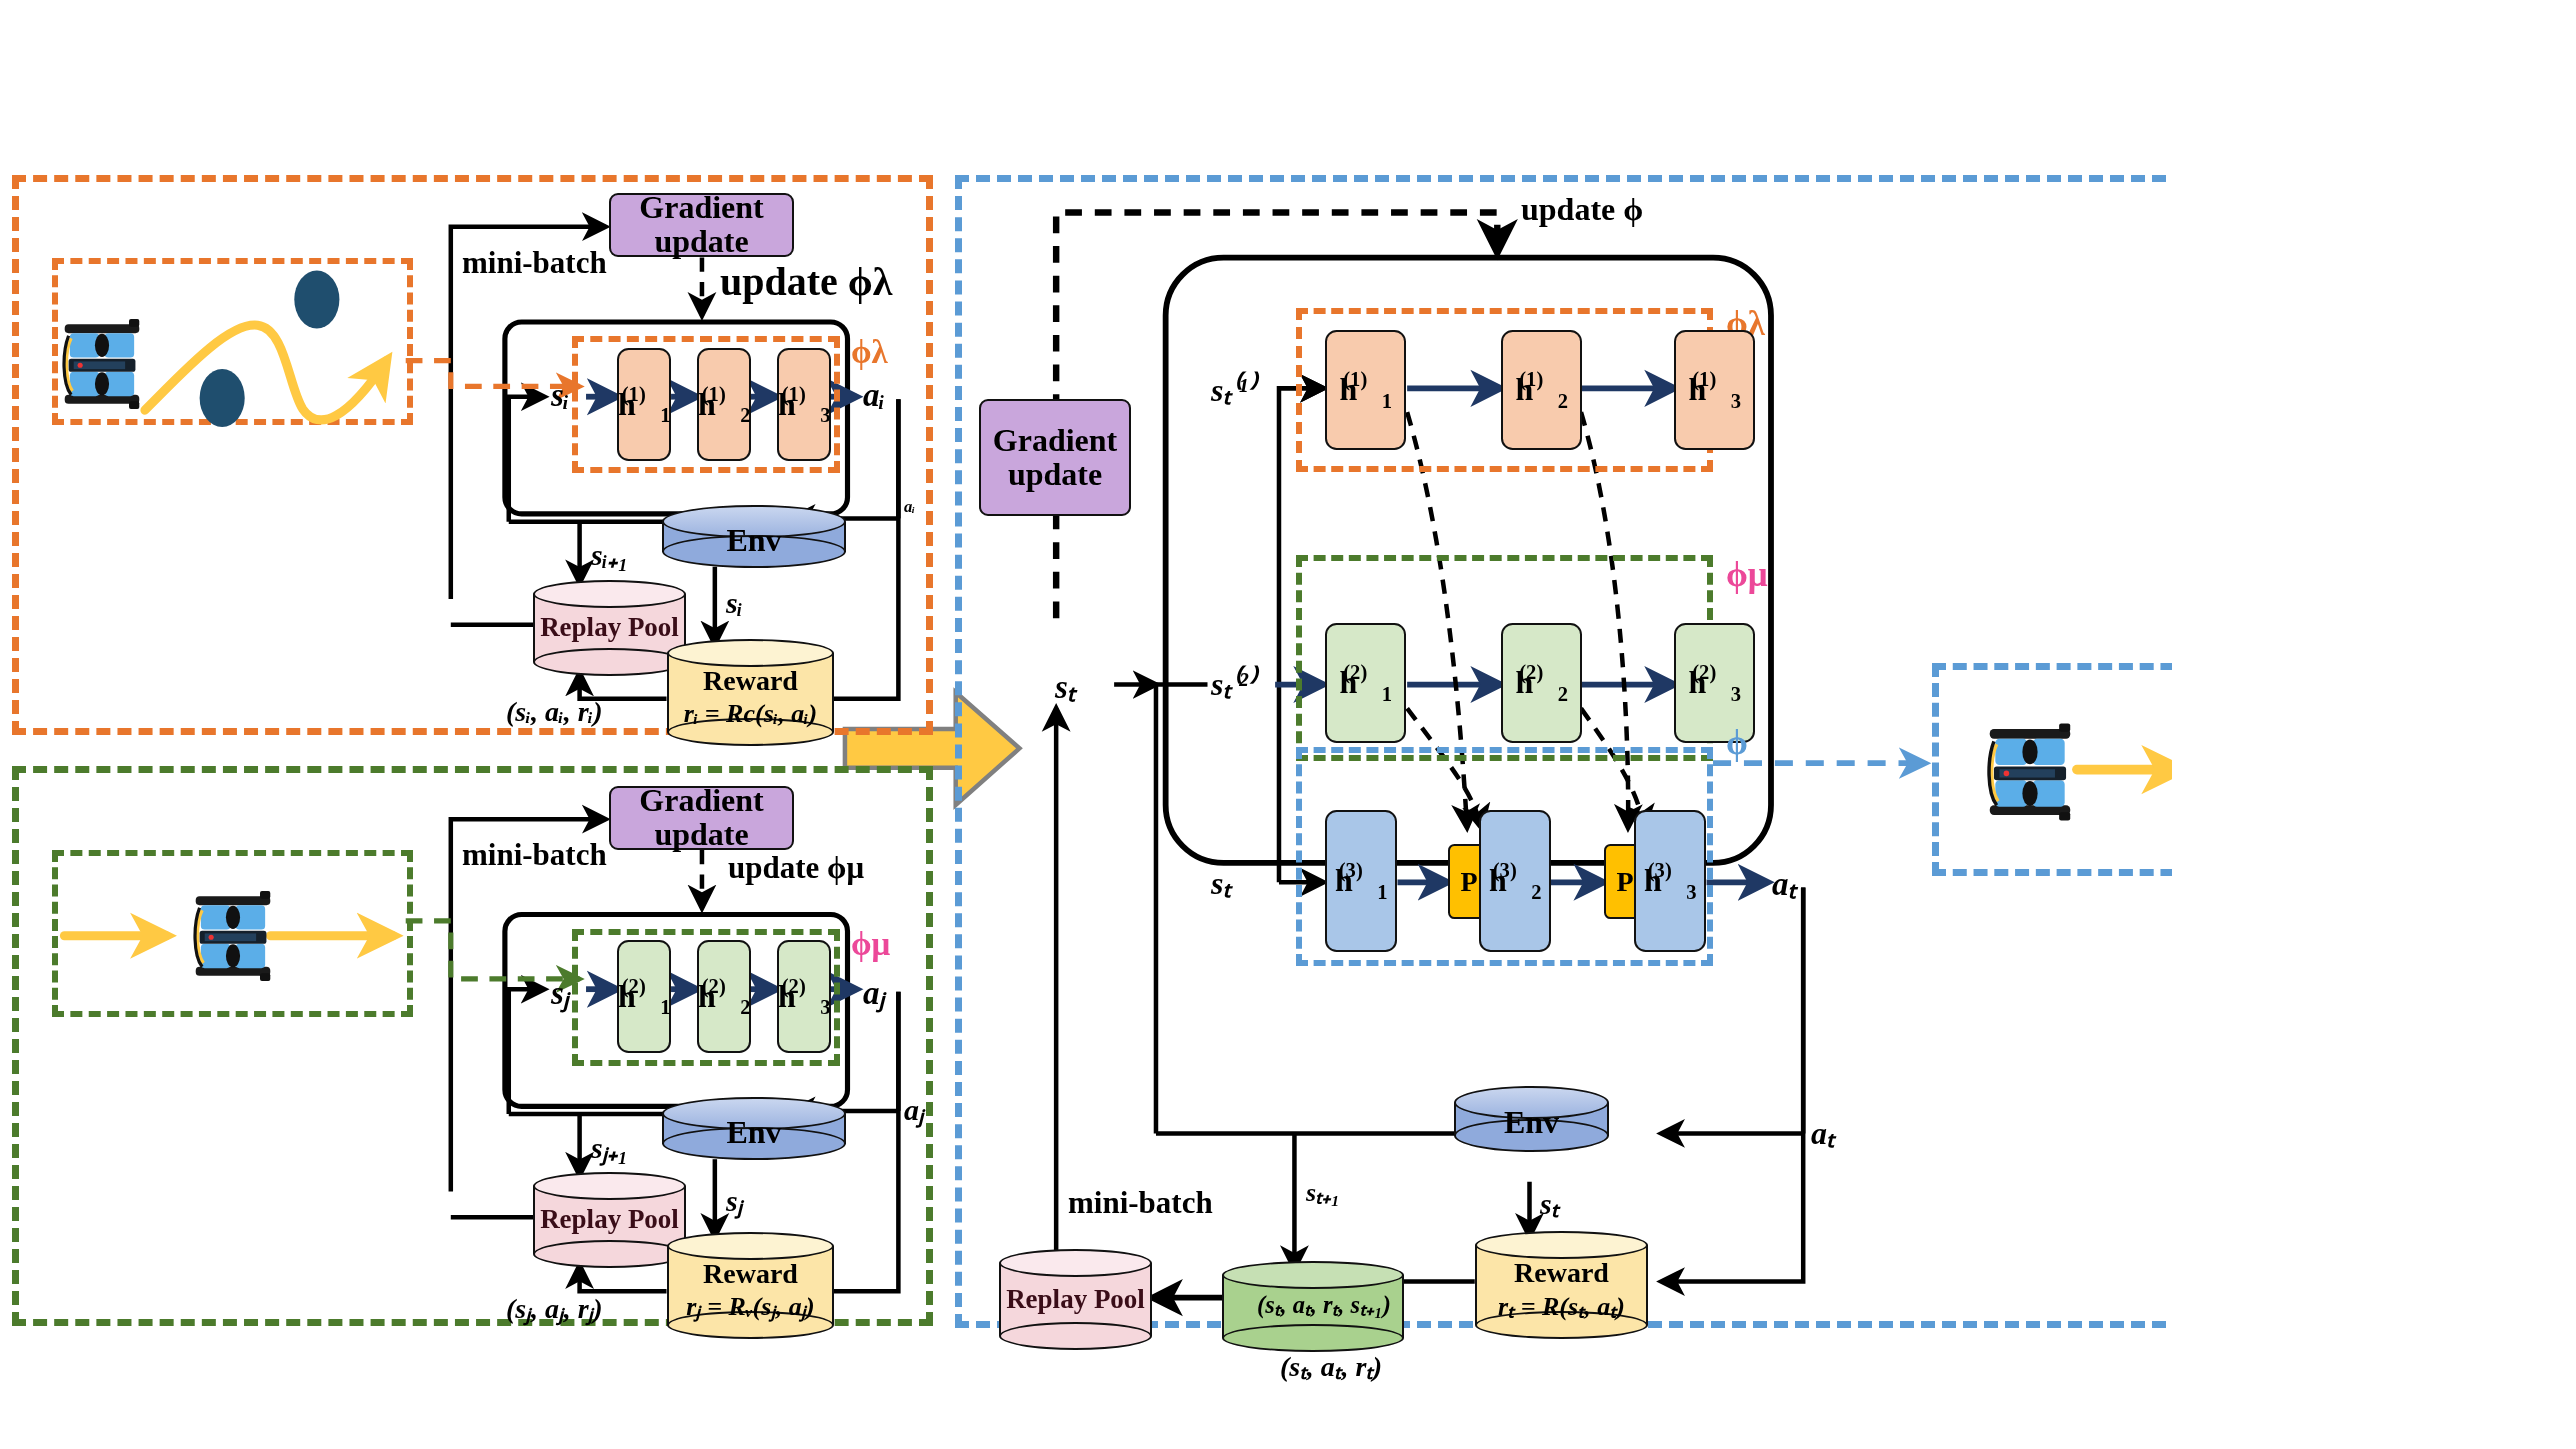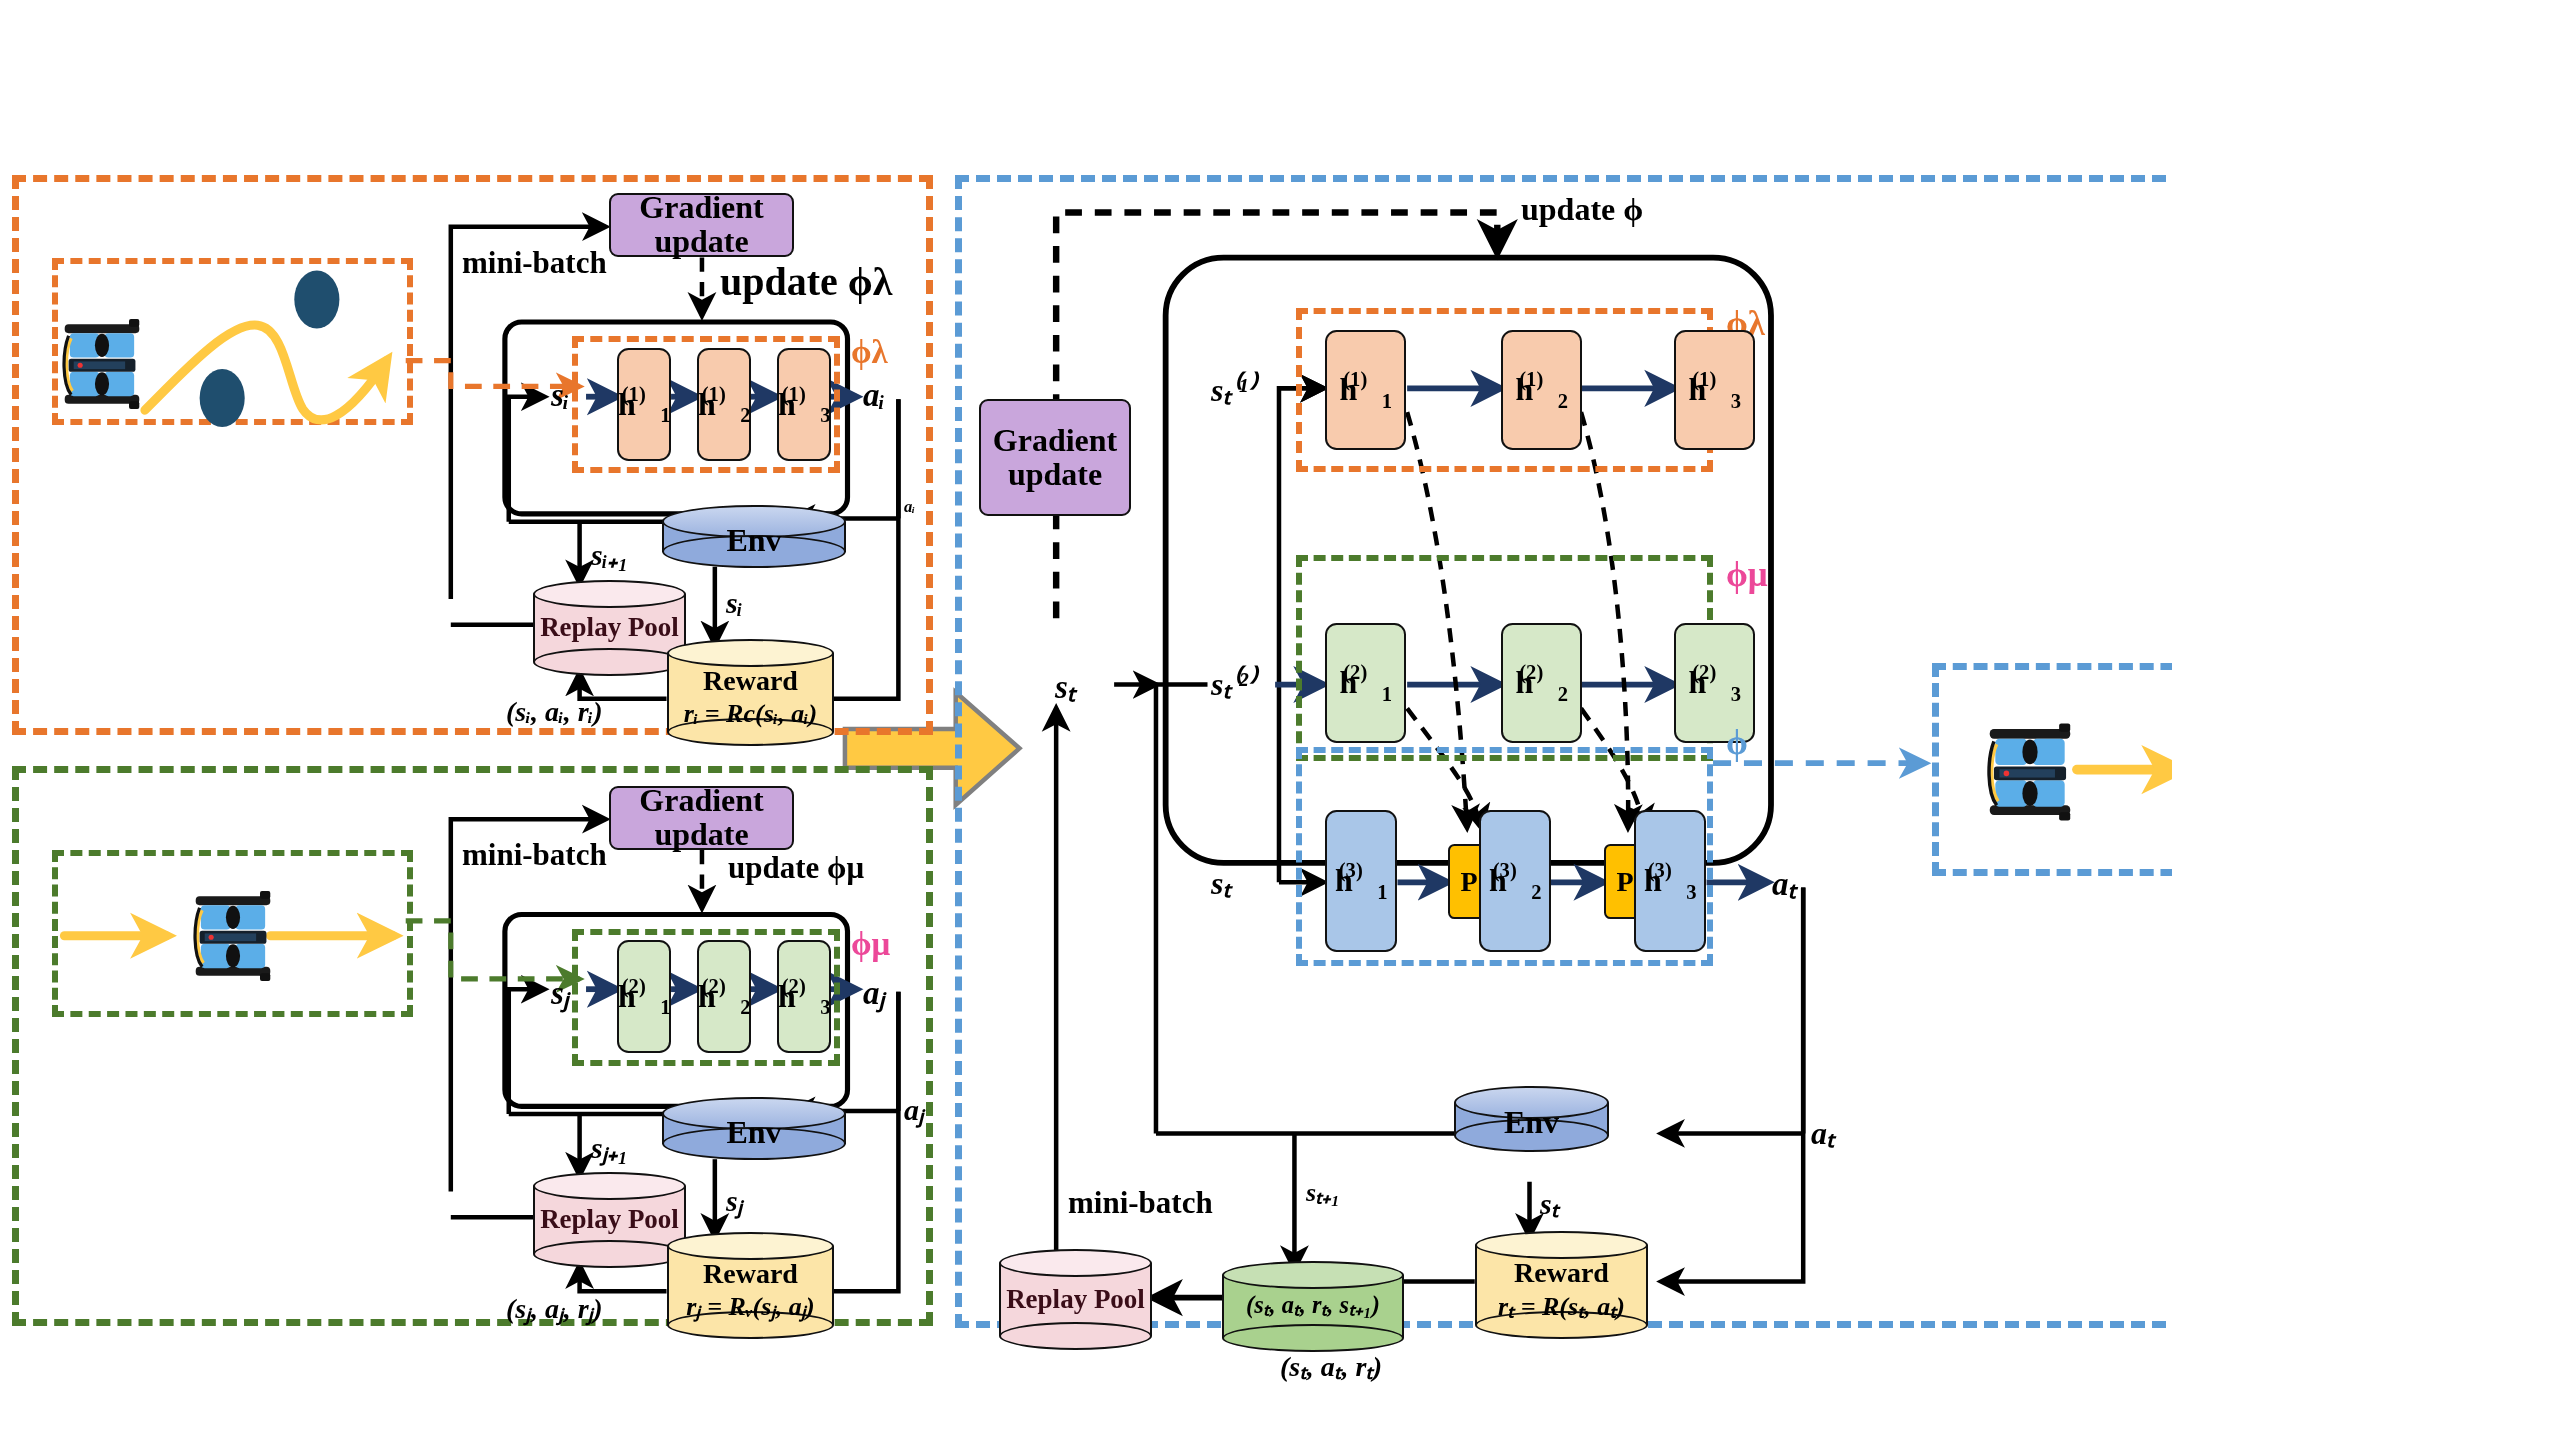--- a/index.html
+++ b/index.html
@@ -404,21 +404,21 @@
   <div class="body" style="top:14px;height:73px;width:100%;background:#F5D7DC;"></div>
   <div class="top" style="height:28px;background:#FAE9ED;"></div>
   <div class="bot" style="top:73px;height:28px;background:#F5D7DC;"></div>
   <div class="lbl" style="top:36px;font-size:27px;color:#3a0d18;">Replay Pool</div>
 </div>
 
 <div class="cyl" style="left:1222px;top:1261px;width:182px;height:91px;">
   <div class="body" style="top:14px;height:63px;width:100%;background:#A9D18E;"></div>
   <div class="top" style="height:28px;background:#C6E0B4;"></div>
   <div class="bot" style="top:63px;height:28px;background:#A9D18E;"></div>
-  <div class="lbl it" style="top:31px;font-size:24.5px;">(sₜ, aₜ, rₜ, sₜ₊₁)</div>
+  <div class="lbl it" style="top:31px;font-size:24.5px;margin-left:11px;">(sₜ, aₜ, rₜ, sₜ₊₁)</div>
 </div>
 
 <div class="cyl" style="left:1475px;top:1231px;width:173px;height:108px;">
   <div class="body" style="top:14px;height:80px;width:100%;background:#FCE5A8;"></div>
   <div class="top" style="height:28px;background:#FDF3D2;"></div>
   <div class="bot" style="top:80px;height:28px;background:#FCE5A8;"></div>
   <div class="lbl" style="top:27px;font-size:28px;">Reward</div>
   <div class="lbl it" style="top:62px;font-size:26px;">rₜ = R(sₜ, aₜ)</div>
 </div>
 

